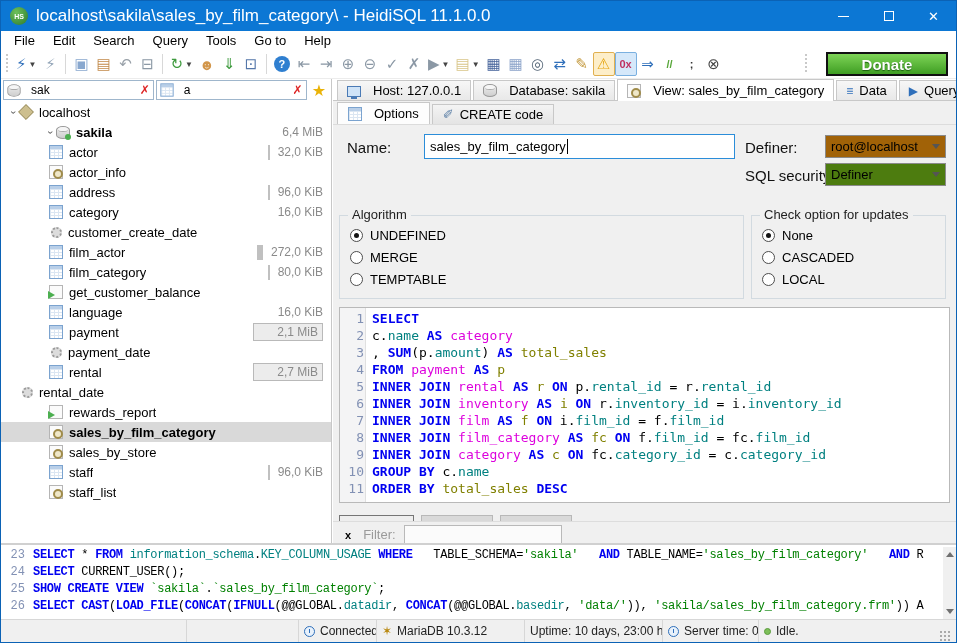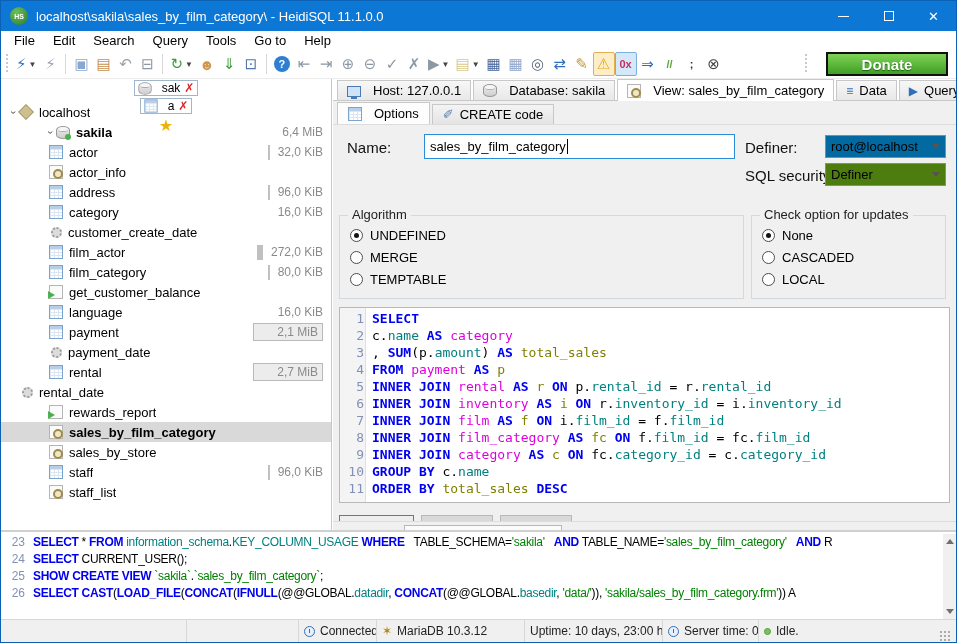--- a/index.html
+++ b/index.html
@@ -4,21 +4,21 @@
 <style>
   html,body{margin:0;padding:0;background:#444;}
   *{box-sizing:border-box;}
   #win{position:relative;width:957px;height:643px;background:#fff;
        font-family:"Liberation Sans","DejaVu Sans",sans-serif;font-size:13px;color:#000;
        border:1px solid #0b62b5;overflow:hidden;}
   
   #titlebar{position:absolute;left:0;top:0;right:0;height:30px;background:#0c77d4;display:flex;align-items:center;color:#fff;}
   #appicon{width:18px;height:18px;border-radius:50%;background:radial-gradient(circle at 35% 30%,#6cc05a,#2d7a2d);margin:0 8px 0 9px;
            display:flex;align-items:center;justify-content:center;font-size:7px;font-weight:bold;color:#fff;flex:none;}
-  #apptitle{font-size:13px;white-space:nowrap;}
+  #apptitle{font-size:17px;white-space:nowrap;}
   #wincontrols{margin-left:auto;display:flex;height:100%;}
   .wbtn{width:45px;height:100%;display:flex;align-items:center;justify-content:center;color:#fff;}
   .wbtn .bar{width:11px;height:1px;background:#fff;}
   .wbtn .box{width:10px;height:10px;border:1px solid #fff;}
   .wbtn .x{font-size:13px;}
   
   #menubar{position:absolute;left:0;top:30px;right:0;height:19px;background:#fff;display:flex;align-items:center;padding-left:4px;}
   .menuitem{padding:1px 9px;white-space:nowrap;}
   
   #toolbar{position:absolute;left:0;top:49px;right:0;height:29px;background:#fff;display:flex;align-items:center;border-bottom:1px solid #ececec;padding-left:2px;}
@@ -28,21 +28,21 @@
   .tbtn.toggled-blue{background:#d5e8fa;border-color:#7ab0e0;}
   .tbtn .dd{font-size:8px;color:#444;margin-left:2px;}
   .tbtn .txt{font-size:11px;font-weight:bold;}
   .tsep{width:1px;align-self:stretch;margin:4px 4px;background:#d8d8d8;flex:none;}
   .qmark{width:16px;height:16px;border-radius:50%;background:#2f7fd0;color:#fff;font-size:11px;font-weight:bold;display:flex;align-items:center;justify-content:center;}
   #donate{margin-left:14px;margin-right:8px;width:122px;height:24px;border:2px solid #111;
           background:linear-gradient(#7ed457,#3f9e23);color:#fff;font-weight:bold;font-size:15px;
           display:flex;align-items:center;justify-content:center;text-shadow:0 1px 1px #1a5c0e;}
   
   #leftpanel{position:absolute;left:0;top:78px;width:331px;bottom:95px;background:#fff;border-right:1px solid #c8c8c8;overflow:hidden;}
-  #filterrow{display:flex;align-items:center;height:22px;padding:1px 2px;gap:2px;flex-direction:column;}
+  #filterrow{display:flex;align-items:center;height:22px;padding:1px 2px;gap:2px;}
   .filterbox{flex:1;height:20px;border:1px solid #9fb6cc;background:#fff;display:flex;align-items:center;padding:0 3px;gap:4px;}
   .filterbox .val{flex:1;font-size:12px;}
   .redx{color:#d22;font-weight:bold;font-size:12px;}
   .star{color:#eab308;font-size:16px;padding:0 3px;}
   #tree{position:absolute;left:0;right:0;top:23px;bottom:0;}
   .trow{height:20px;display:flex;align-items:center;padding-right:8px;white-space:nowrap;}
   .trow.sel{background:#d9d9d9;}
   .trow .lbl{overflow:hidden;}
   .trow.bold .lbl{font-weight:bold;}
   .chev{width:12px;flex:none;color:#555;font-size:10px;display:inline-block;transform:rotate(90deg);text-align:center;}
@@ -75,21 +75,21 @@
   .mtab .gi{font-size:12px;}
   #subtabs{position:absolute;left:4px;top:23px;height:22px;display:flex;align-items:flex-end;}
   .stab{height:20px;display:flex;align-items:center;gap:6px;padding:0 10px;border:1px solid #c8c8c8;border-bottom:none;background:linear-gradient(#f4f4f4,#e4e4e4);margin-right:2px;}
   .stab.active{background:#fdfdfd;height:22px;}
   #optionspane{position:absolute;left:0;top:45px;right:0;bottom:0;border-top:1px solid #dcdcdc;background:#f0f0f0;}
   .formlabel{position:absolute;font-size:15px;color:#111;}
   #nameinput{position:absolute;left:91px;top:9px;width:311px;height:25px;border:1px solid #2b8dd9;background:#fff;display:flex;align-items:center;padding:0 5px;font-size:13px;}
   .caret{display:inline-block;width:1px;height:15px;background:#000;margin-left:1px;}
   .combo{position:absolute;height:23px;border:1px solid #8a8a8a;display:flex;align-items:center;padding:0 5px;font-size:13px;}
   .combo .arr{margin-left:auto;width:0;height:0;border-left:4px solid transparent;border-right:4px solid transparent;border-top:5px solid #555;}
-  .combo.white{background:#0369a1;}
+  .combo.white{background:#a16207;}
   .combo.gray{background:#4d7c0f;}
   .groupbox{position:absolute;border:1px solid #d2dae0;background:#f0f0f0;}
   .gcaption{position:absolute;top:-9px;left:8px;background:#f0f0f0;padding:0 4px;font-size:13px;color:#222;}
   .radiorow{display:flex;align-items:center;height:22px;padding-left:10px;}
   .radio{width:13px;height:13px;border:1px solid #4d4d4d;border-radius:50%;background:#fff;margin-right:7px;position:relative;flex:none;}
   .radio.sel::after{content:"";position:absolute;inset:3px;background:#141414;border-radius:50%;}
   
   #editor{position:absolute;left:6px;top:182px;width:611px;height:196px;background:#fff;border:1px solid #b9b9b9;overflow:hidden;
           font-family:"DejaVu Sans Mono","Liberation Mono",monospace;font-size:13px;line-height:17px;}
   #editor .gut{position:absolute;left:0;top:0;bottom:0;width:26px;background:#f4f4f5;border-right:1px solid #e0e0e0;}
@@ -103,22 +103,22 @@
   .tok-p{color:#000;}
   
   .btn{position:absolute;height:25px;border:1px solid #757575;background:#eeeeee;display:flex;align-items:center;justify-content:center;font-size:13px;}
   .btn.disabled{background:#d9d9d9;border-color:#b8b8b8;color:#8f8f8f;}
   
   #filterbar{position:absolute;left:0;right:0;bottom:0;height:26px;background:#f0f0f0;border-top:1px solid #ddd;display:flex;align-items:center;}
   #filterbar .fx{font-size:11px;font-weight:bold;margin:0 12px 0 12px;}
   #filterbar .flabel{color:#9a9a9a;margin-right:8px;}
   #filterbar .finput{width:158px;height:19px;border:1px solid #b9b9b9;background:#fbfbfb;}
   
-  #logpanel{position:absolute;left:0;right:0;bottom:23px;height:89px;background:#fff;border-top:2px solid #d0d0d0;overflow:hidden;
-            font-family:Liberation Sans, sans-serif;font-size:12px;line-height:17px;letter-spacing:-0.3px;padding-top:2px;}
+  #logpanel{position:absolute;left:0;right:0;bottom:23px;height:76px;background:#fff;border-top:2px solid #d0d0d0;overflow:hidden;
+            font-family:Liberation Mono, monospace;font-size:12px;line-height:17px;letter-spacing:-0.3px;padding-top:2px;}
   .ll{position:relative;white-space:pre;padding-left:32px;overflow:hidden;height:17px;}
   .ll .ln{position:absolute;left:0;width:24px;text-align:right;color:#8291b4;letter-spacing:0;}
   #logsb{position:absolute;right:0;top:2px;bottom:0;width:13px;background:#f0f0f0;}
   #logsb .up,#logsb .dn{position:absolute;left:3px;width:0;height:0;border-left:4px solid transparent;border-right:4px solid transparent;}
   #logsb .up{top:5px;border-bottom:5px solid #707070;}
   #logsb .dn{bottom:5px;border-top:5px solid #707070;}
   
   #statusbar{position:absolute;left:0;right:0;bottom:0;height:23px;background:#f0f0f0;border-top:1px solid #d7d7d7;display:flex;align-items:center;font-size:12px;color:#222;}
   .sseg{height:100%;display:flex;align-items:center;padding:0 5px;border-right:1px solid #d7d7d7;gap:5px;white-space:nowrap;overflow:hidden;flex:none;}
   .clockicon{width:11px;height:11px;border-radius:50%;border:1px solid #2f6fba;background:#e8f1fb;position:relative;flex:none;}

